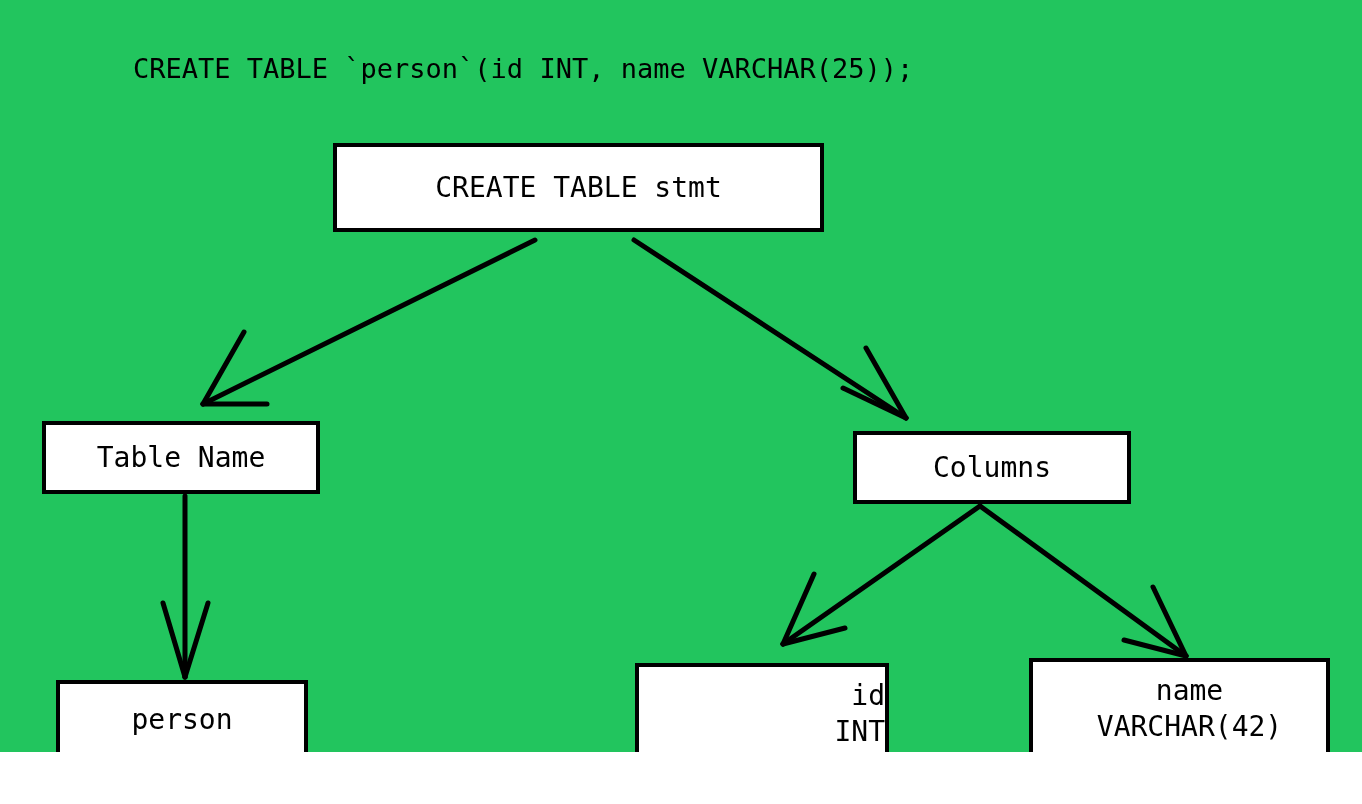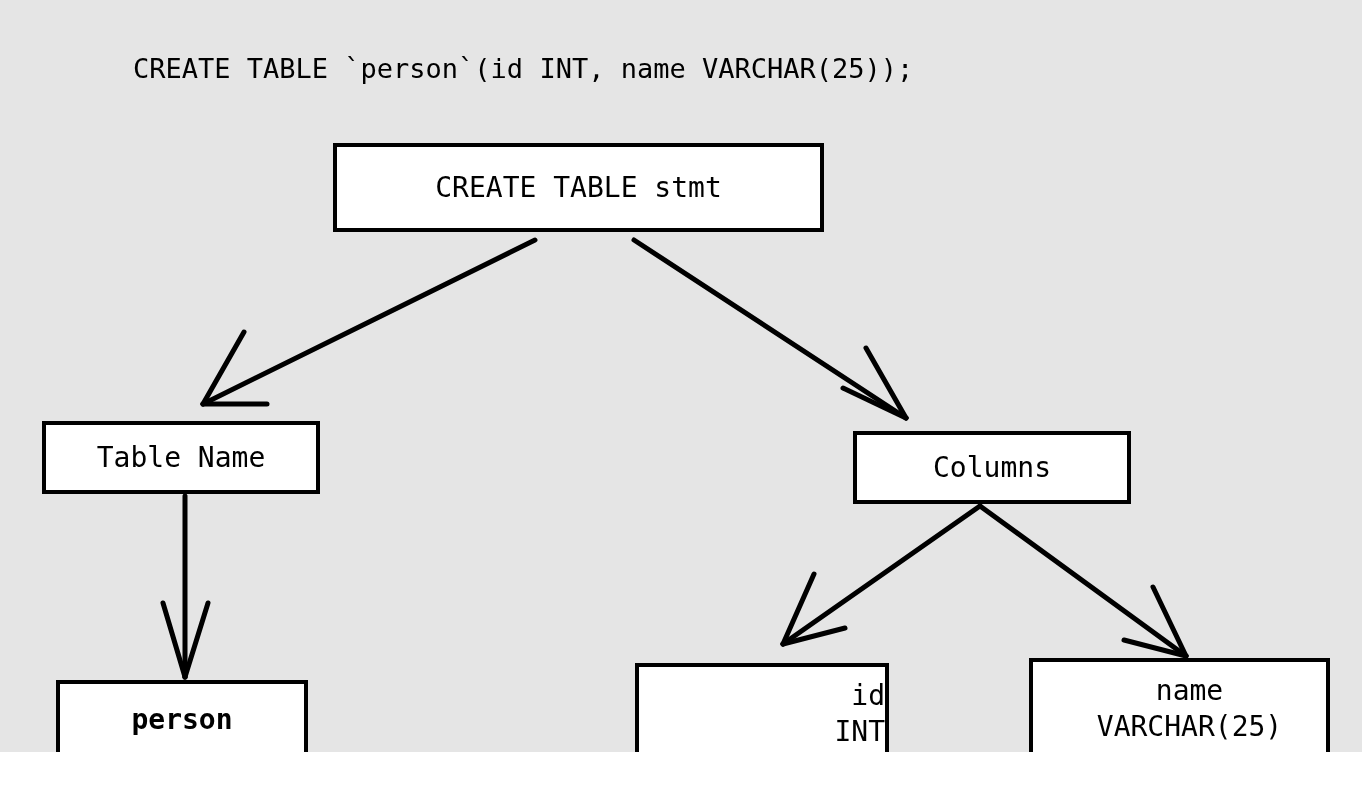--- a/index.html
+++ b/index.html
@@ -9,21 +9,21 @@
     background: #ffffff;
   }
   body {
     font-family: "DejaVu Sans Mono", monospace;
     color: #000000;
   }
   #canvas {
     position: relative;
     width: 1362px;
     height: 752px;
-    background: #e5e5e5;
+    background: #22c55e;
     overflow: hidden;
   }
   #arrow-layer {
     position: absolute;
     left: 0;
     top: 0;
     width: 1362px;
     height: 804px;
     pointer-events: none;
   }
@@ -55,21 +55,21 @@
     text-align: center;
   }
   .node .line {
     display: block;
     white-space: pre;
   }
   
   #node-root      { left: 333px; top: 143px; width: 491px; height: 89px; }
   #node-tablename { left: 42px;  top: 421px; width: 278px; height: 73px; }
   #node-columns   { left: 853px; top: 431px; width: 278px; height: 73px; }
-  #node-person    { left: 56px;  top: 680px; width: 252px; height: 80px; font-weight: bold; }
+  #node-person    { left: 56px;  top: 680px; width: 252px; height: 80px; }
   #node-id        { left: 635px; top: 663px; width: 254px; height: 102px; align-items: flex-end; }
   #node-name      { left: 1029px;top: 658px; width: 301px; height: 102px; padding-left: 20px; }
 </style>
 </head>
 <body>
 
 <div id="canvas">
 
   <div class="sql-caption">CREATE TABLE `person`(id INT, name VARCHAR(25));</div>
 
@@ -122,16 +122,16 @@
     <span class="line">person</span>
   </div>
 
   <div class="node" id="node-id">
     <span class="line">id</span>
     <span class="line">INT</span>
   </div>
 
   <div class="node" id="node-name">
     <span class="line">name</span>
-    <span class="line">VARCHAR(25)</span>
+    <span class="line">VARCHAR(42)</span>
   </div>
 
 </div>
 
 </body></html>

